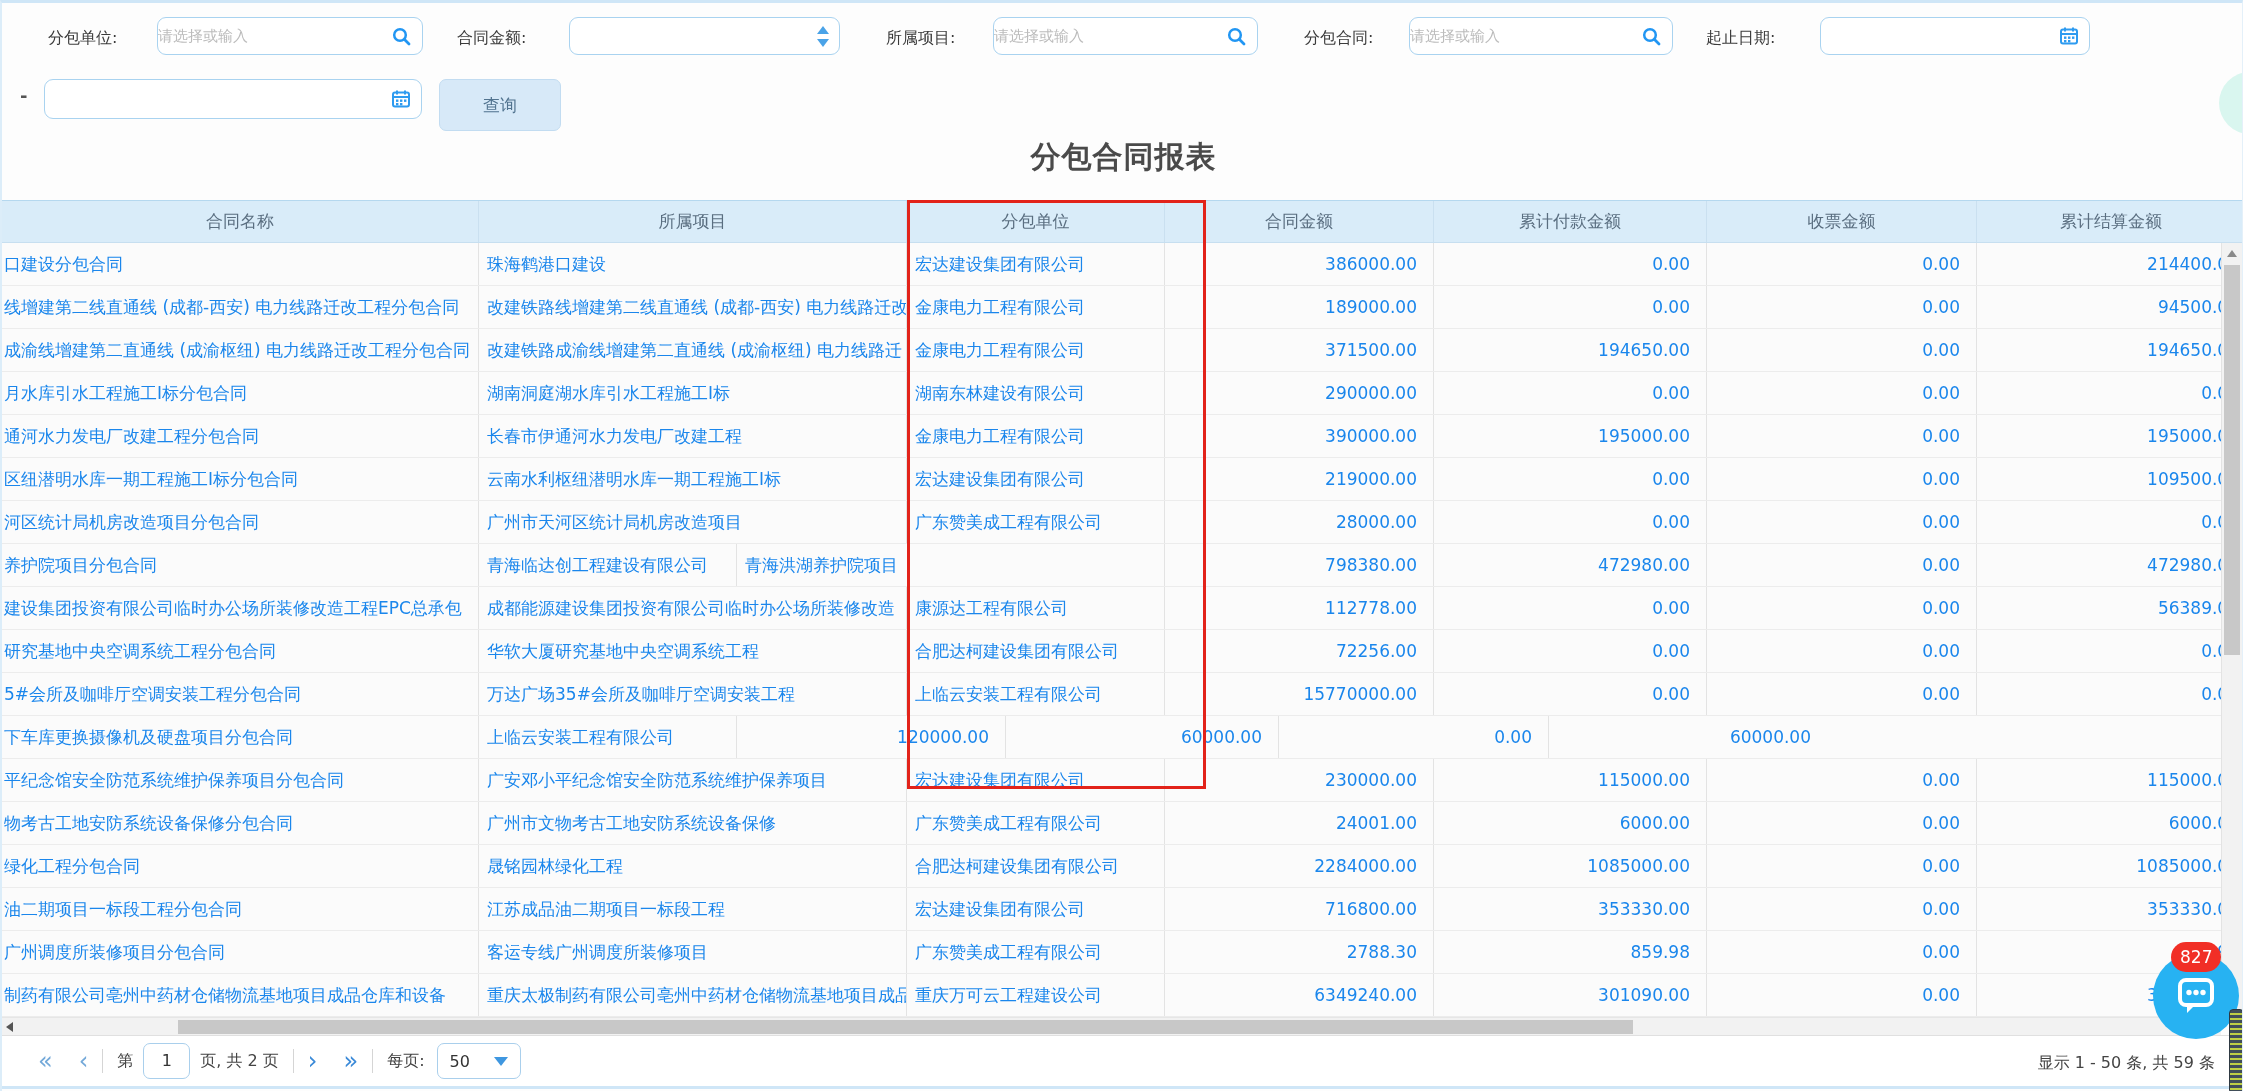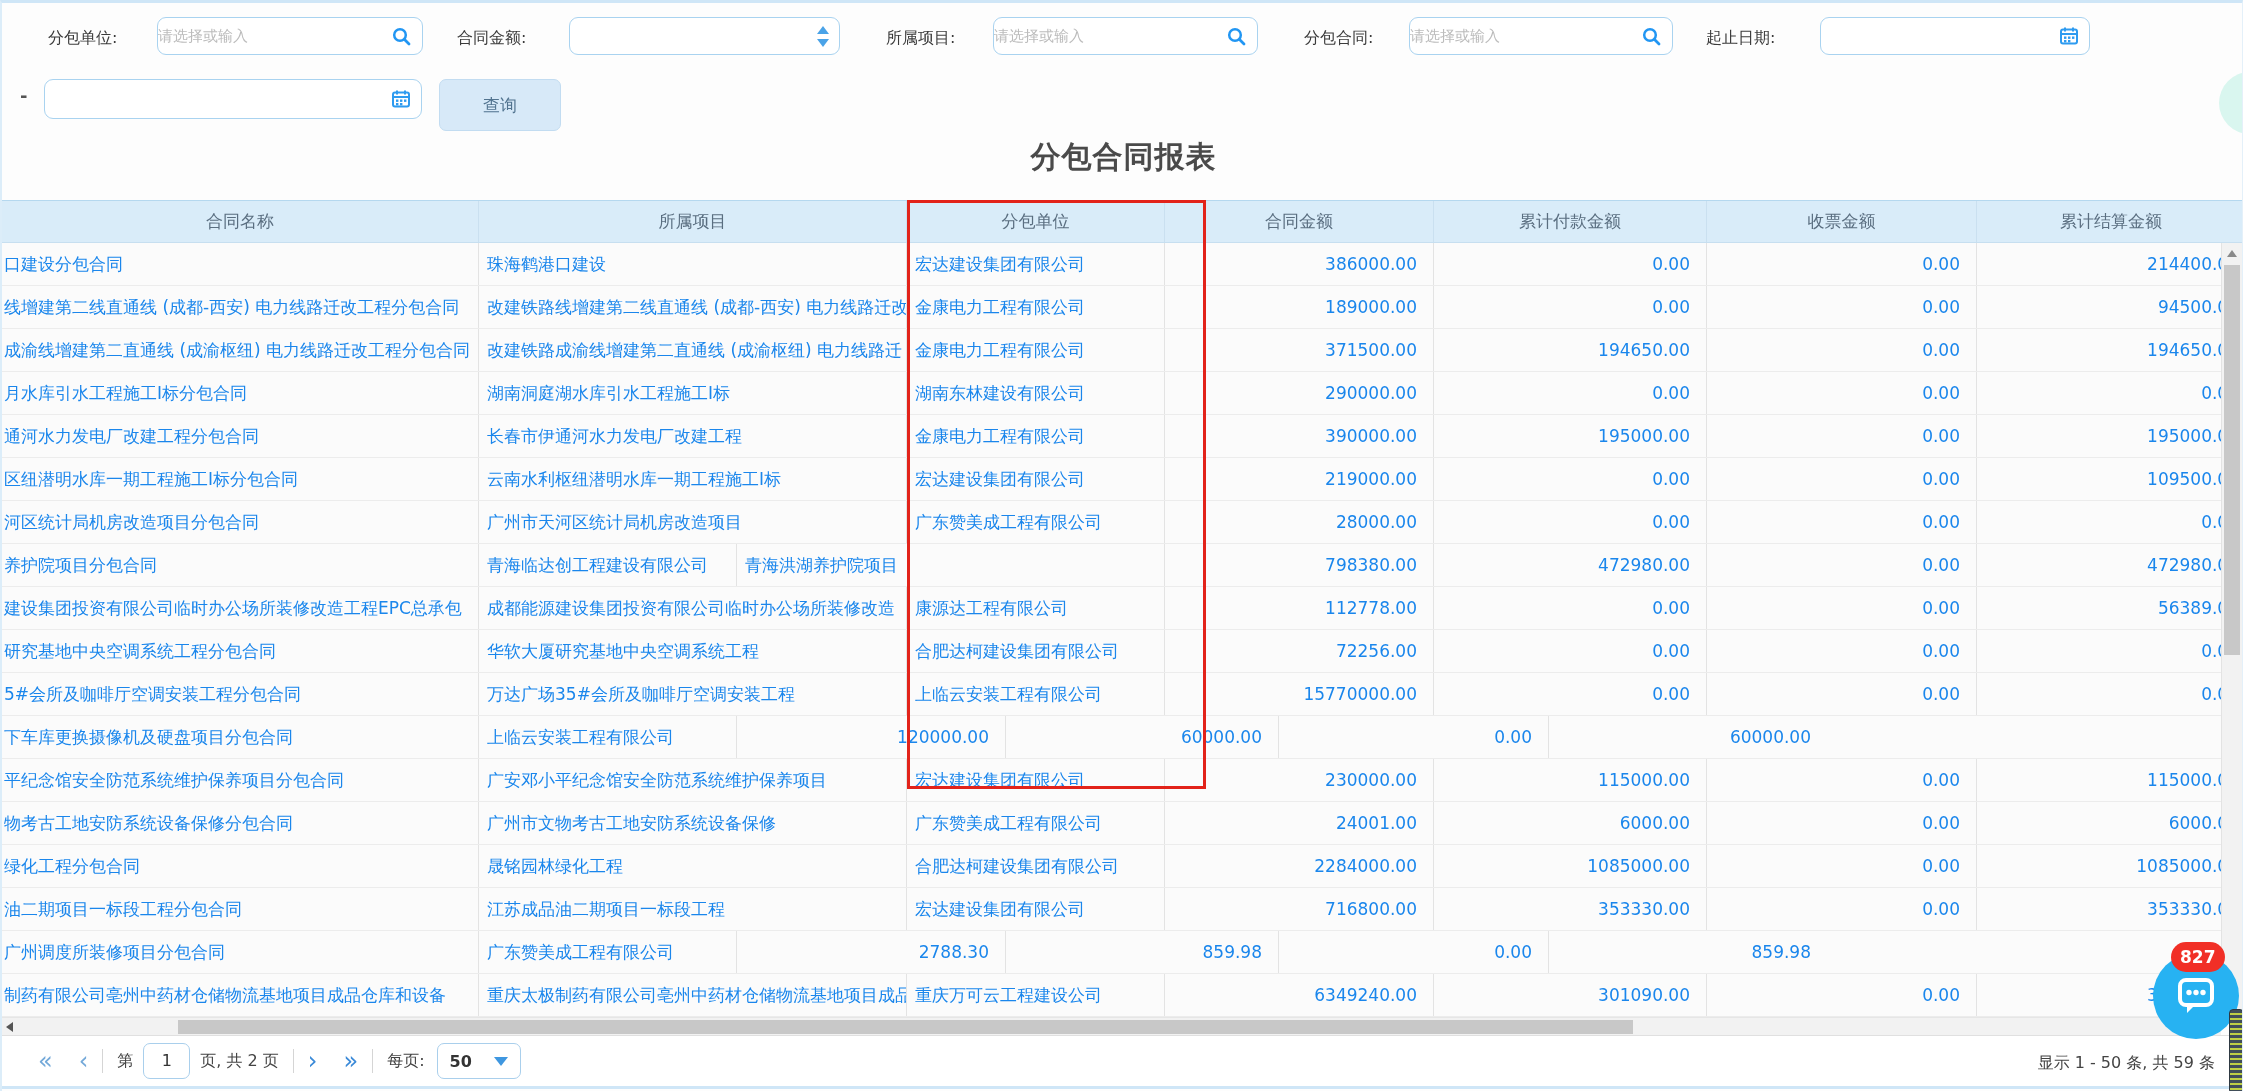--- a/index.html
+++ b/index.html
@@ -98,34 +98,34 @@
   .pg-ico { font-size:24px; color:#74a9d9; line-height:1; cursor:pointer; }
   .pg-ico.active { color:#3b8ad8; }
   .pg-sep { width:1px; height:24px; background:#d5d5d5; margin:0 14px; }
   .pg-text { font-size:16px; color:#444; white-space:nowrap; }
   .pg-input {
     width:47px; height:36px; border:1px solid #a9cfec; border-radius:7px; background:#fff;
     font-size:16px; color:#333; text-align:center; line-height:34px; margin:0 10px;
   }
   .pg-select {
     width:84px; height:36px; border:1px solid #a9cfec; border-radius:7px; background:#fff;
-    display:flex; align-items:center; margin-left:12px; padding:0 12px; cursor:pointer;font-weight:bold;
+    display:flex; align-items:center; margin-left:12px; padding:0 12px; cursor:pointer;
   }
   .pg-select .val { font-size:16px; color:#333; flex:1; }
   .pg-select .caret { width:0; height:0; border-left:7px solid transparent; border-right:7px solid transparent; border-top:9px solid #3f97e0; }
   .pg-summary { position:absolute; right:30px; top:0; height:54px; display:flex; align-items:center; font-size:16px; color:#444; white-space:nowrap; }
 
   
   .chat-fab {
     position:absolute; left:2151px; top:950px; width:86px; height:86px; border-radius:50%;
     background:#27b2f2; z-index:9; display:flex; align-items:center; justify-content:center; cursor:pointer;
   }
   .chat-badge {
     position:absolute; left:2169px; top:939px; min-width:44px; height:30px; padding:0 9px;
-    background:#f12f26; color:#fff; border-radius:15px; font-size:17px; font-weight:bold;
+    background:#f12f26; color:#fff; border-radius:15px; font-size:17px; font-weight:normal;
     display:flex; align-items:center; justify-content:center; z-index:10;
   }
   .mint-circle {
     position:absolute; left:2217px; top:69px; width:62px; height:62px; border-radius:50%;
     background:#d9f6ef; z-index:3;
   }
   .corner-widget {
     position:absolute; left:2227px; top:1006px; width:15px; height:85px; border-radius:4px;
     background:repeating-linear-gradient(180deg,#414e59 0 3px,#bfcf45 3px 5px);
     border:1px solid #2e3942; z-index:11;
@@ -369,20 +369,21 @@
           <div class="td c0">油二期项目一标段工程分包合同</div>
           <div class="td c1">江苏成品油二期项目一标段工程</div>
           <div class="td c2">宏达建设集团有限公司</div>
           <div class="td c3 num">716800.00</div>
           <div class="td c4 num">353330.00</div>
           <div class="td c5 num">0.00</div>
           <div class="td c6 num">353330.00</div>
         </div>
         <div class="tr">
           <div class="td c0">广州调度所装修项目分包合同</div>
+          <div class="td c1">客运专线广州调度所装修项目</div>
           <div class="td c2">广东赞美成工程有限公司</div>
           <div class="td c3 num">2788.30</div>
           <div class="td c4 num">859.98</div>
           <div class="td c5 num">0.00</div>
           <div class="td c6 num">859.98</div>
         </div>
         <div class="tr">
           <div class="td c0">制药有限公司亳州中药材仓储物流基地项目成品仓库和设备</div>
           <div class="td c1">重庆太极制药有限公司亳州中药材仓储物流基地项目成品</div>
           <div class="td c2">重庆万可云工程建设公司</div>

